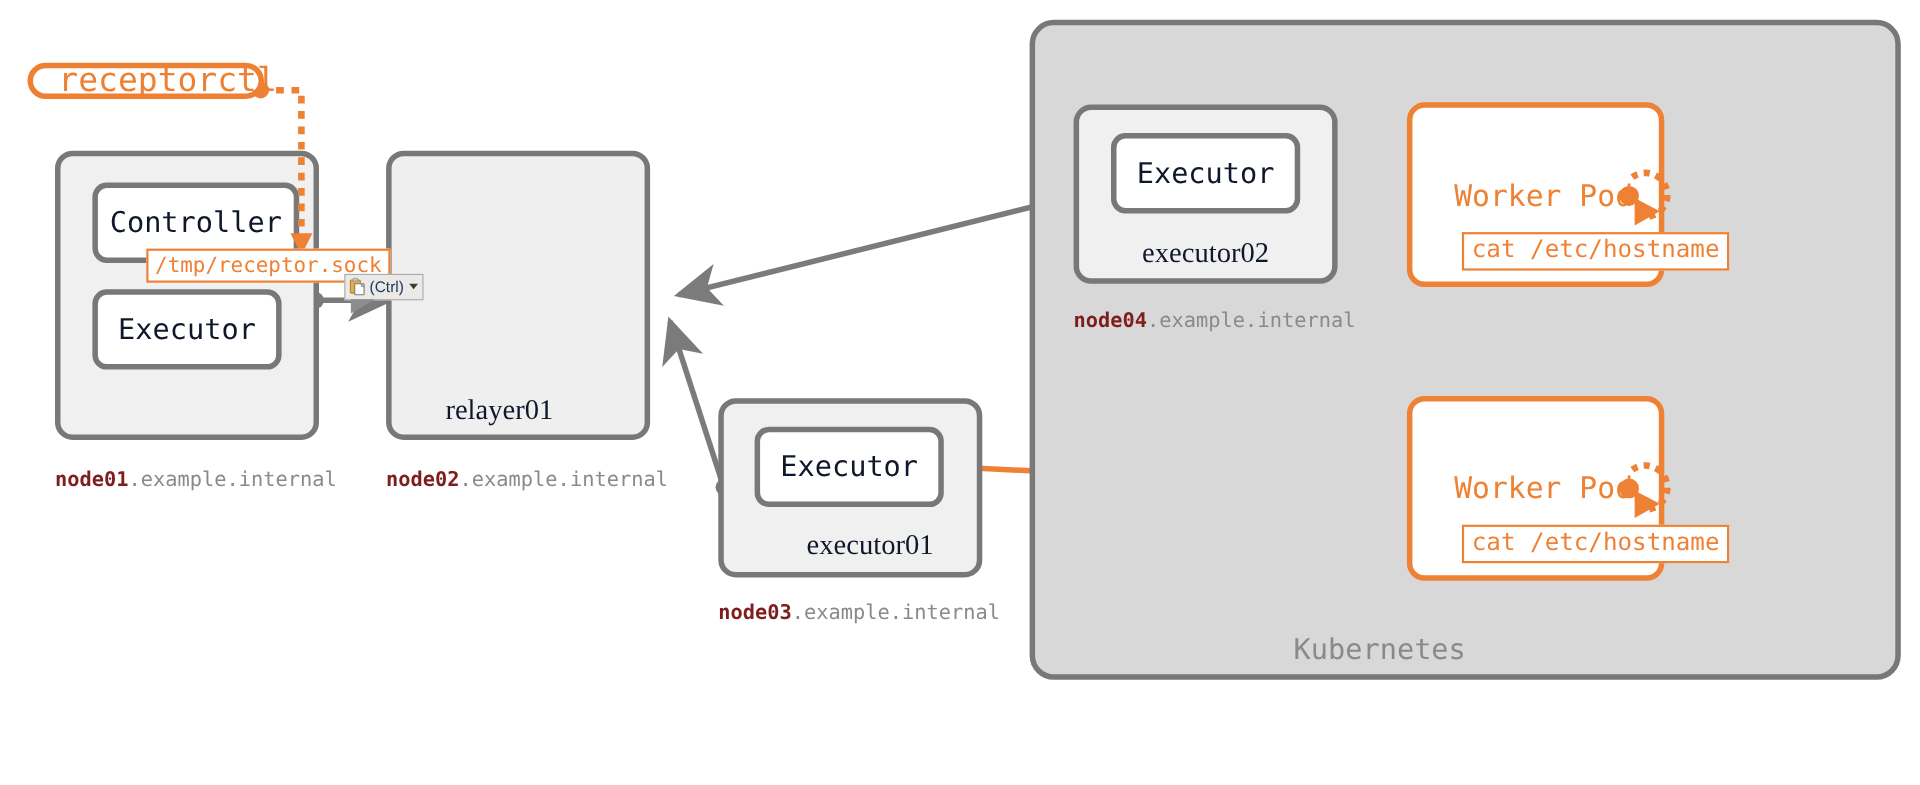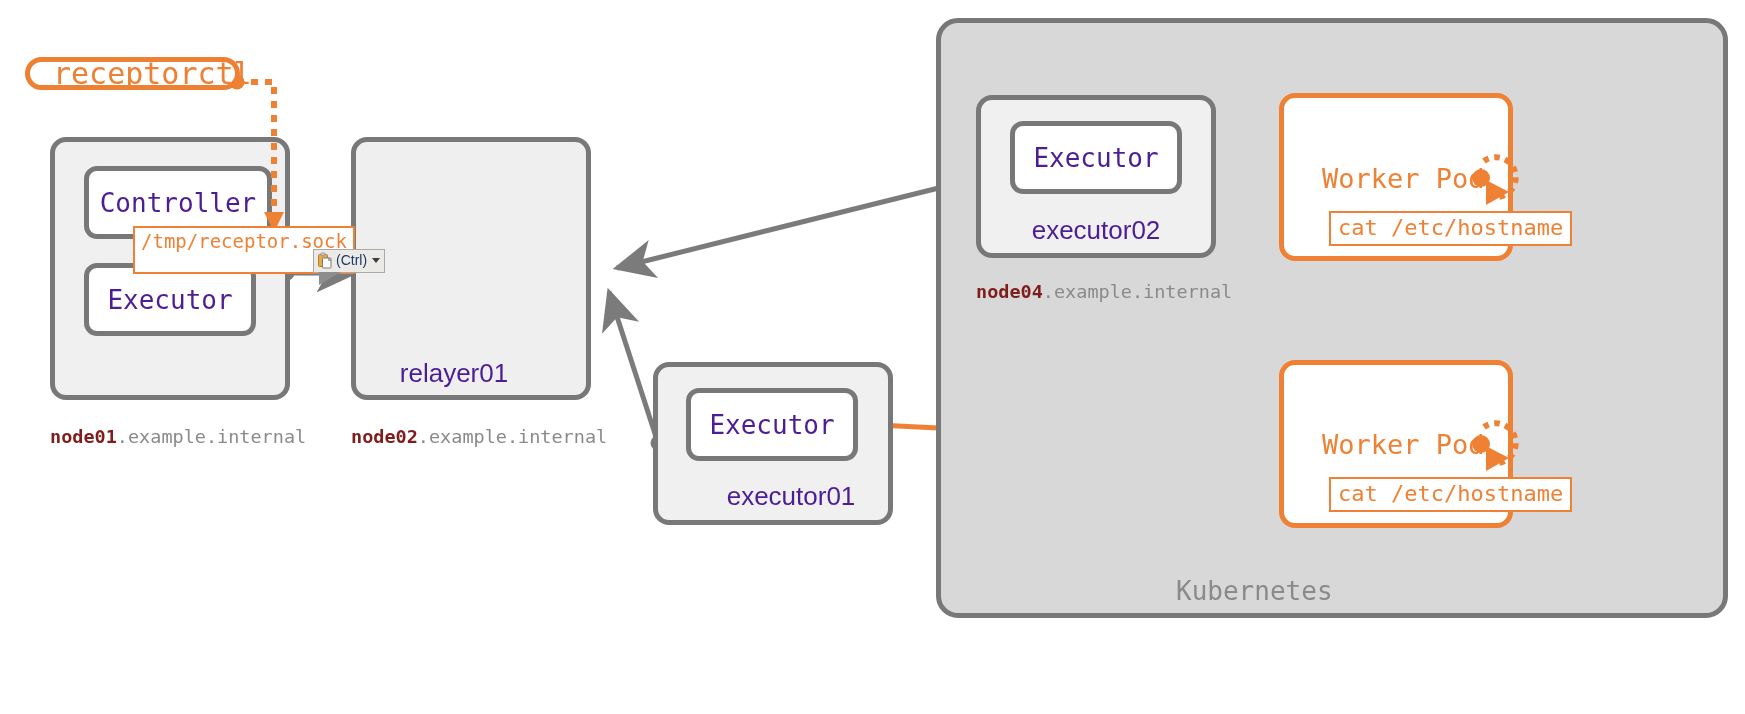--- a/index.html
+++ b/index.html
@@ -46,29 +46,29 @@
     border: 5px solid #787878;
     border-radius: 13px;
     display: flex;
     align-items: center;
     justify-content: center;
     z-index: 4;
   }
   .inner-label {
     font-family: "DejaVu Sans Mono", monospace;
     font-size: 26px;
-    color: #4c1d95;
+    color: #0f172a;
     letter-spacing: 0px;
     white-space: nowrap;
   }
   .box-caption {
     position: absolute;
-    font-family: Liberation Sans, sans-serif;
+    font-family: Liberation Serif, serif;
     font-size: 26px;
-    color: #4c1d95;
+    color: #0f172a;
     white-space: nowrap;
     text-align: center;
     z-index: 4;
   }
   .node-caption {
     position: absolute;
     font-family: "DejaVu Sans Mono", monospace;
     font-size: 18.5px;
     color: #8a8a8a;
     white-space: nowrap;
@@ -151,21 +151,21 @@
   
   #sock-chip {
     position: absolute;
     box-sizing: border-box;
     background: #ffffff;
     border: 2px solid #ee8134;
     font-family: "DejaVu Sans Mono", monospace;
     font-size: 19px;
     color: #ee8134;
     white-space: nowrap;
-    padding: 2px 6px 20px 6px;
+    padding: 2px 6px 3px 6px;
     z-index: 8;
   }
 
   
   #paste-tooltip {
     position: absolute;
     z-index: 9;
   }
   #paste-tooltip .body {
     box-sizing: border-box;
@@ -261,20 +261,23 @@
   <div class="box-caption" style="left:351px; top:358px; width:206px;">relayer01</div>
   <div class="node-caption" style="left:351px; top:426px;">
     <b>node02</b><span class="rest">.example.internal</span>
   </div>
 
   <div class="node-box" style="left:653px; top:362px; width:240px; height:163px;"></div>
   <div class="inner-box" style="left:686px; top:388px; width:172px; height:73px;">
     <span class="inner-label">Executor</span>
   </div>
   <div class="box-caption" style="left:653px; top:481px; width:276px;">executor01</div>
+  <div class="node-caption" style="left:653px; top:547px;">
+    <b>node03</b><span class="rest">.example.internal</span>
+  </div>
 
   <div class="node-box" style="left:976px; top:95px; width:240px; height:163px;"></div>
   <div class="inner-box" style="left:1010px; top:121px; width:172px; height:73px;">
     <span class="inner-label">Executor</span>
   </div>
   <div class="box-caption" style="left:976px; top:215px; width:240px;">executor02</div>
   <div class="node-caption" style="left:976px; top:281px;">
     <b>node04</b><span class="rest">.example.internal</span>
   </div>
 

